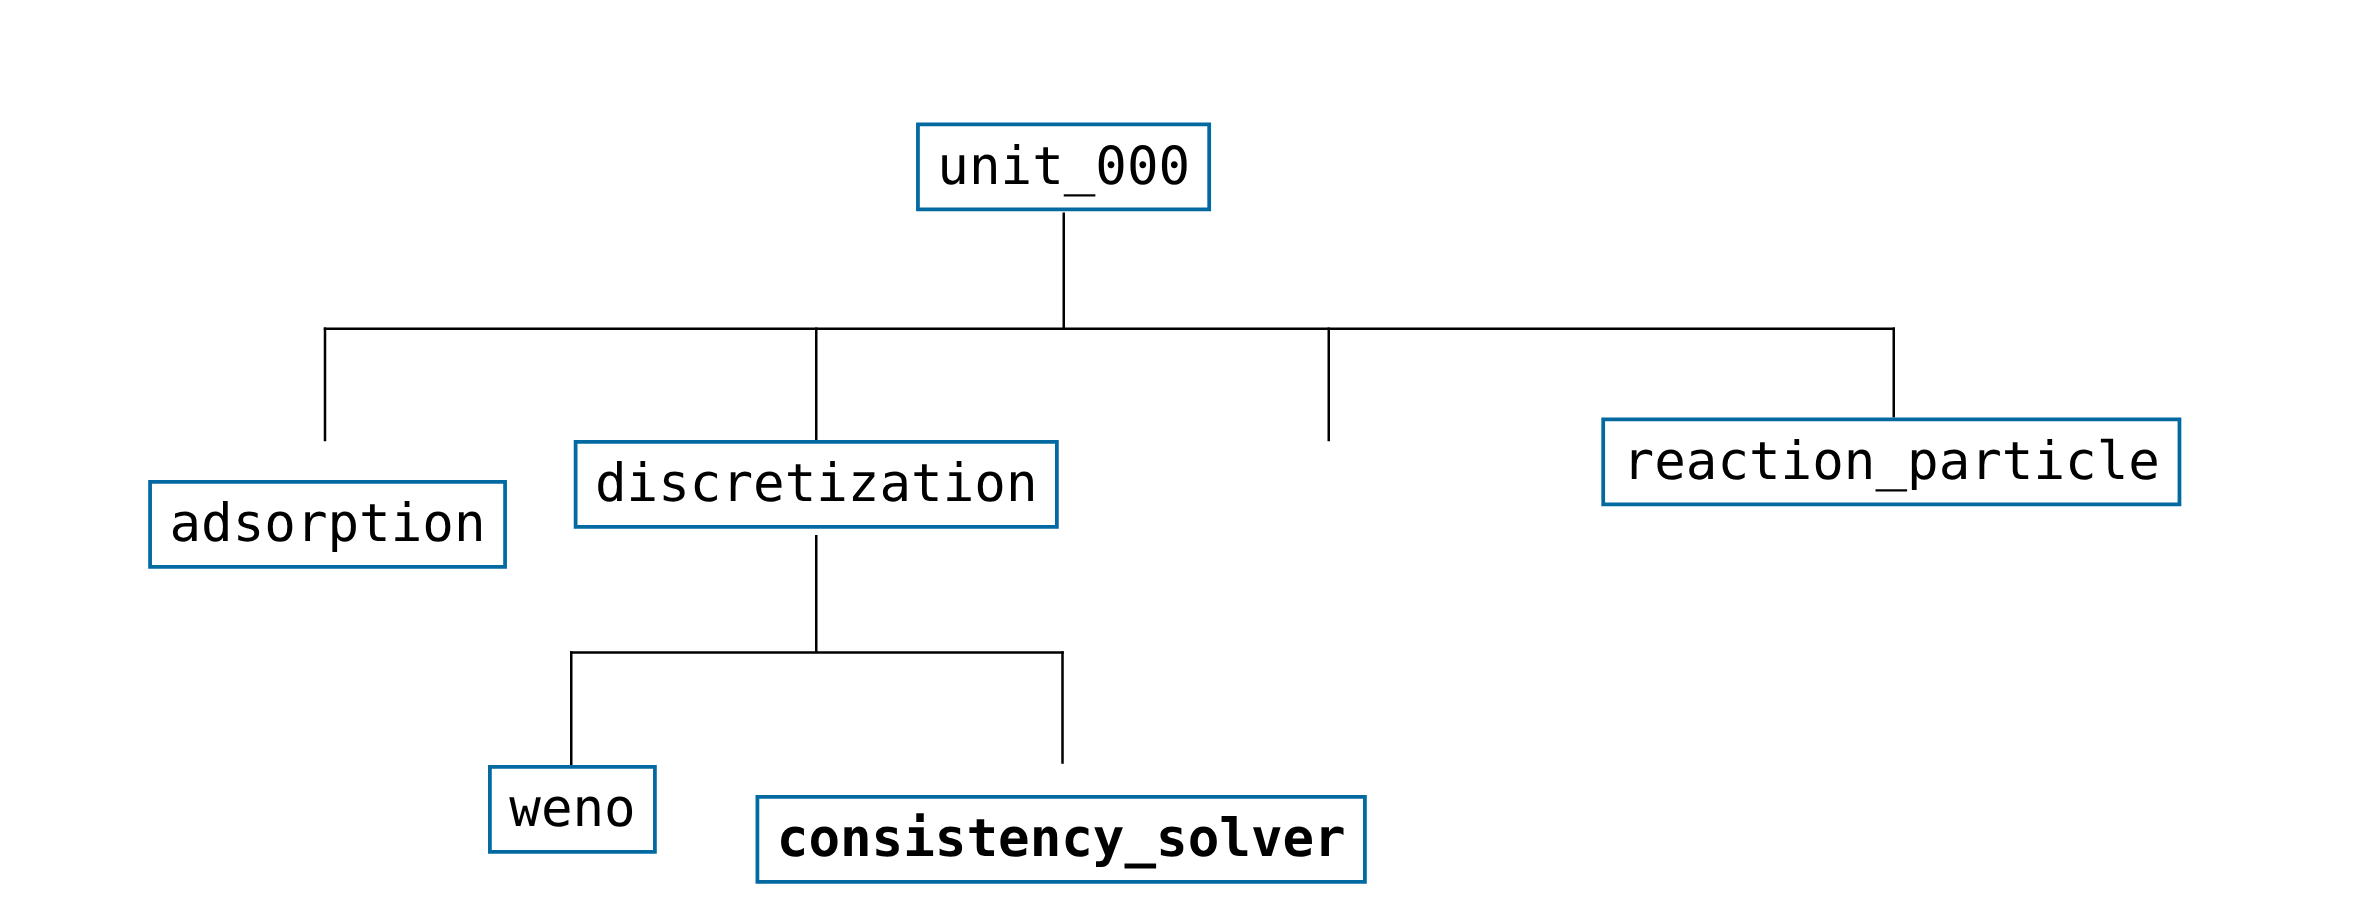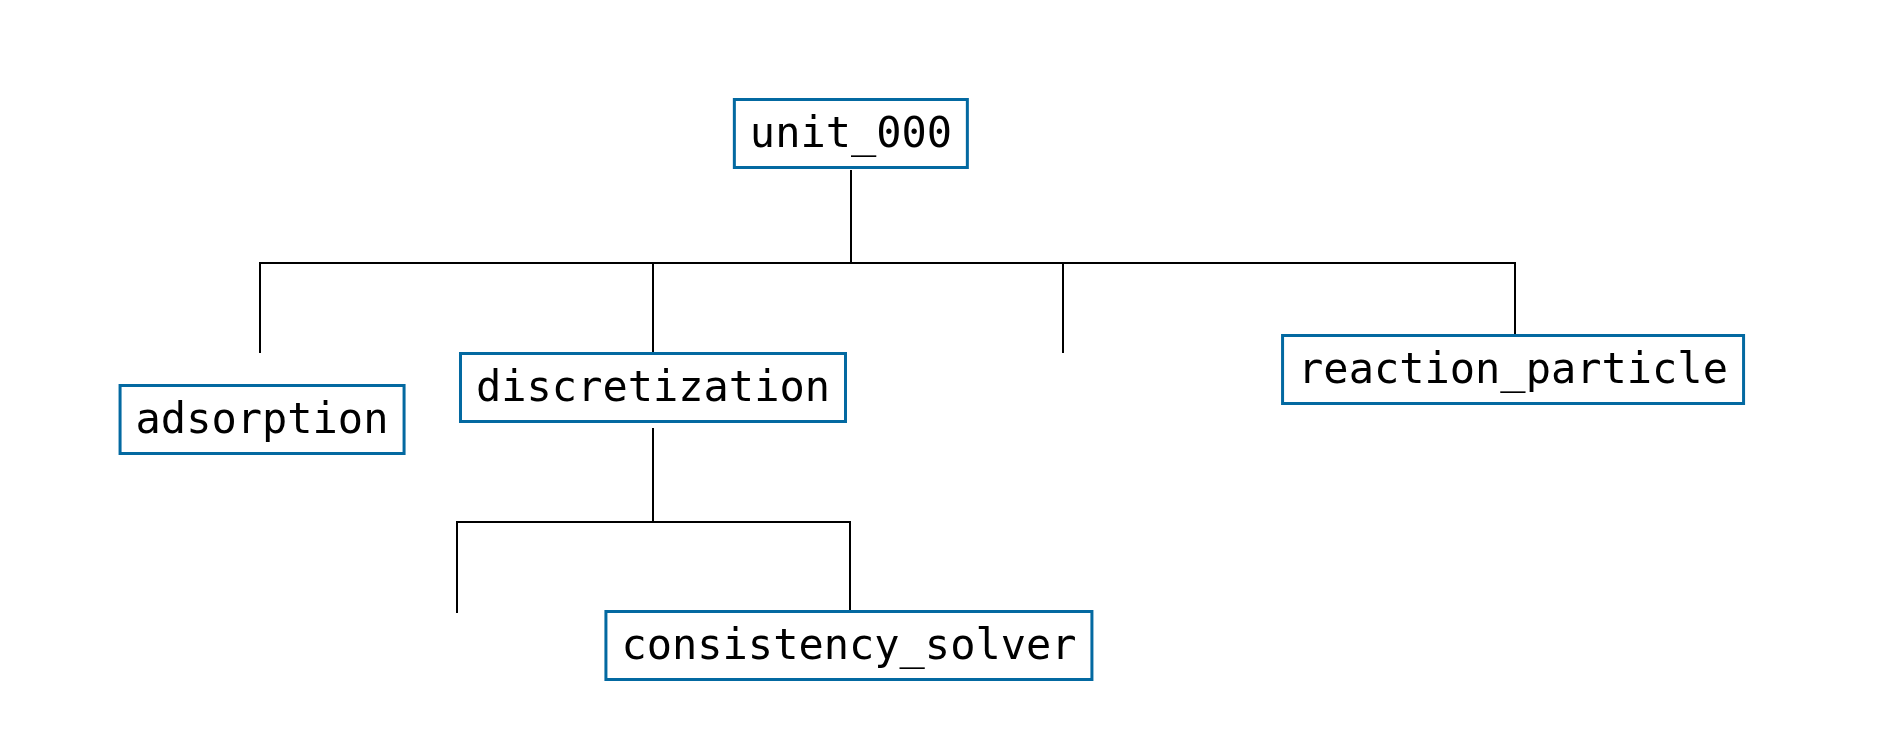--- a/index.html
+++ b/index.html
@@ -35,21 +35,21 @@
   .hline { height: 2px; }
   .vline { width: 2px; }
 
   
   .n-root        { left: 851px;  top: 98px;  }
   .n-adsorption  { left: 262px;  top: 360px; margin-top: 24px; }
   .n-discret     { left: 653px;  top: 352px; }
   .n-rbulk       { left: 1063px; top: 352px; }
   .n-rparticle   { left: 1513px; top: 334px; }
   .n-weno        { left: 458px;  top: 612px; }
-  .n-consist     { left: 849px;  top: 610px; }
+  .n-consist     { left: 849px;  top: 636px; font-weight: bold; }
 
   
   .c-root-stem   { left: 850px;  top: 170px; height: 93px; }
   .c-l1-bar      { left: 259px;  top: 262px; width: 1257px; }
   .c-drop-ads    { left: 259px;  top: 262px; height: 91px; }
   .c-drop-disc   { left: 652px;  top: 262px; height: 91px; }
   .c-drop-rbulk  { left: 1062px; top: 262px; height: 91px; }
   .c-drop-rpart  { left: 1514px; top: 262px; height: 91px; }
   .c-disc-stem   { left: 652px;  top: 428px; height: 94px; }
   .c-l2-bar      { left: 456px;  top: 521px; width: 395px; }
@@ -82,18 +82,21 @@
 
   <div class="node n-discret">
     <span>discretization</span>
   </div>
 
 
   <div class="node n-rparticle">
     <span>reaction_particle</span>
   </div>
 
+  <div class="node n-weno">
+    <span>weno</span>
+  </div>
 
   <div class="node n-consist">
     <span>consistency_solver</span>
   </div>
 
 </div>
 
 </body></html>

